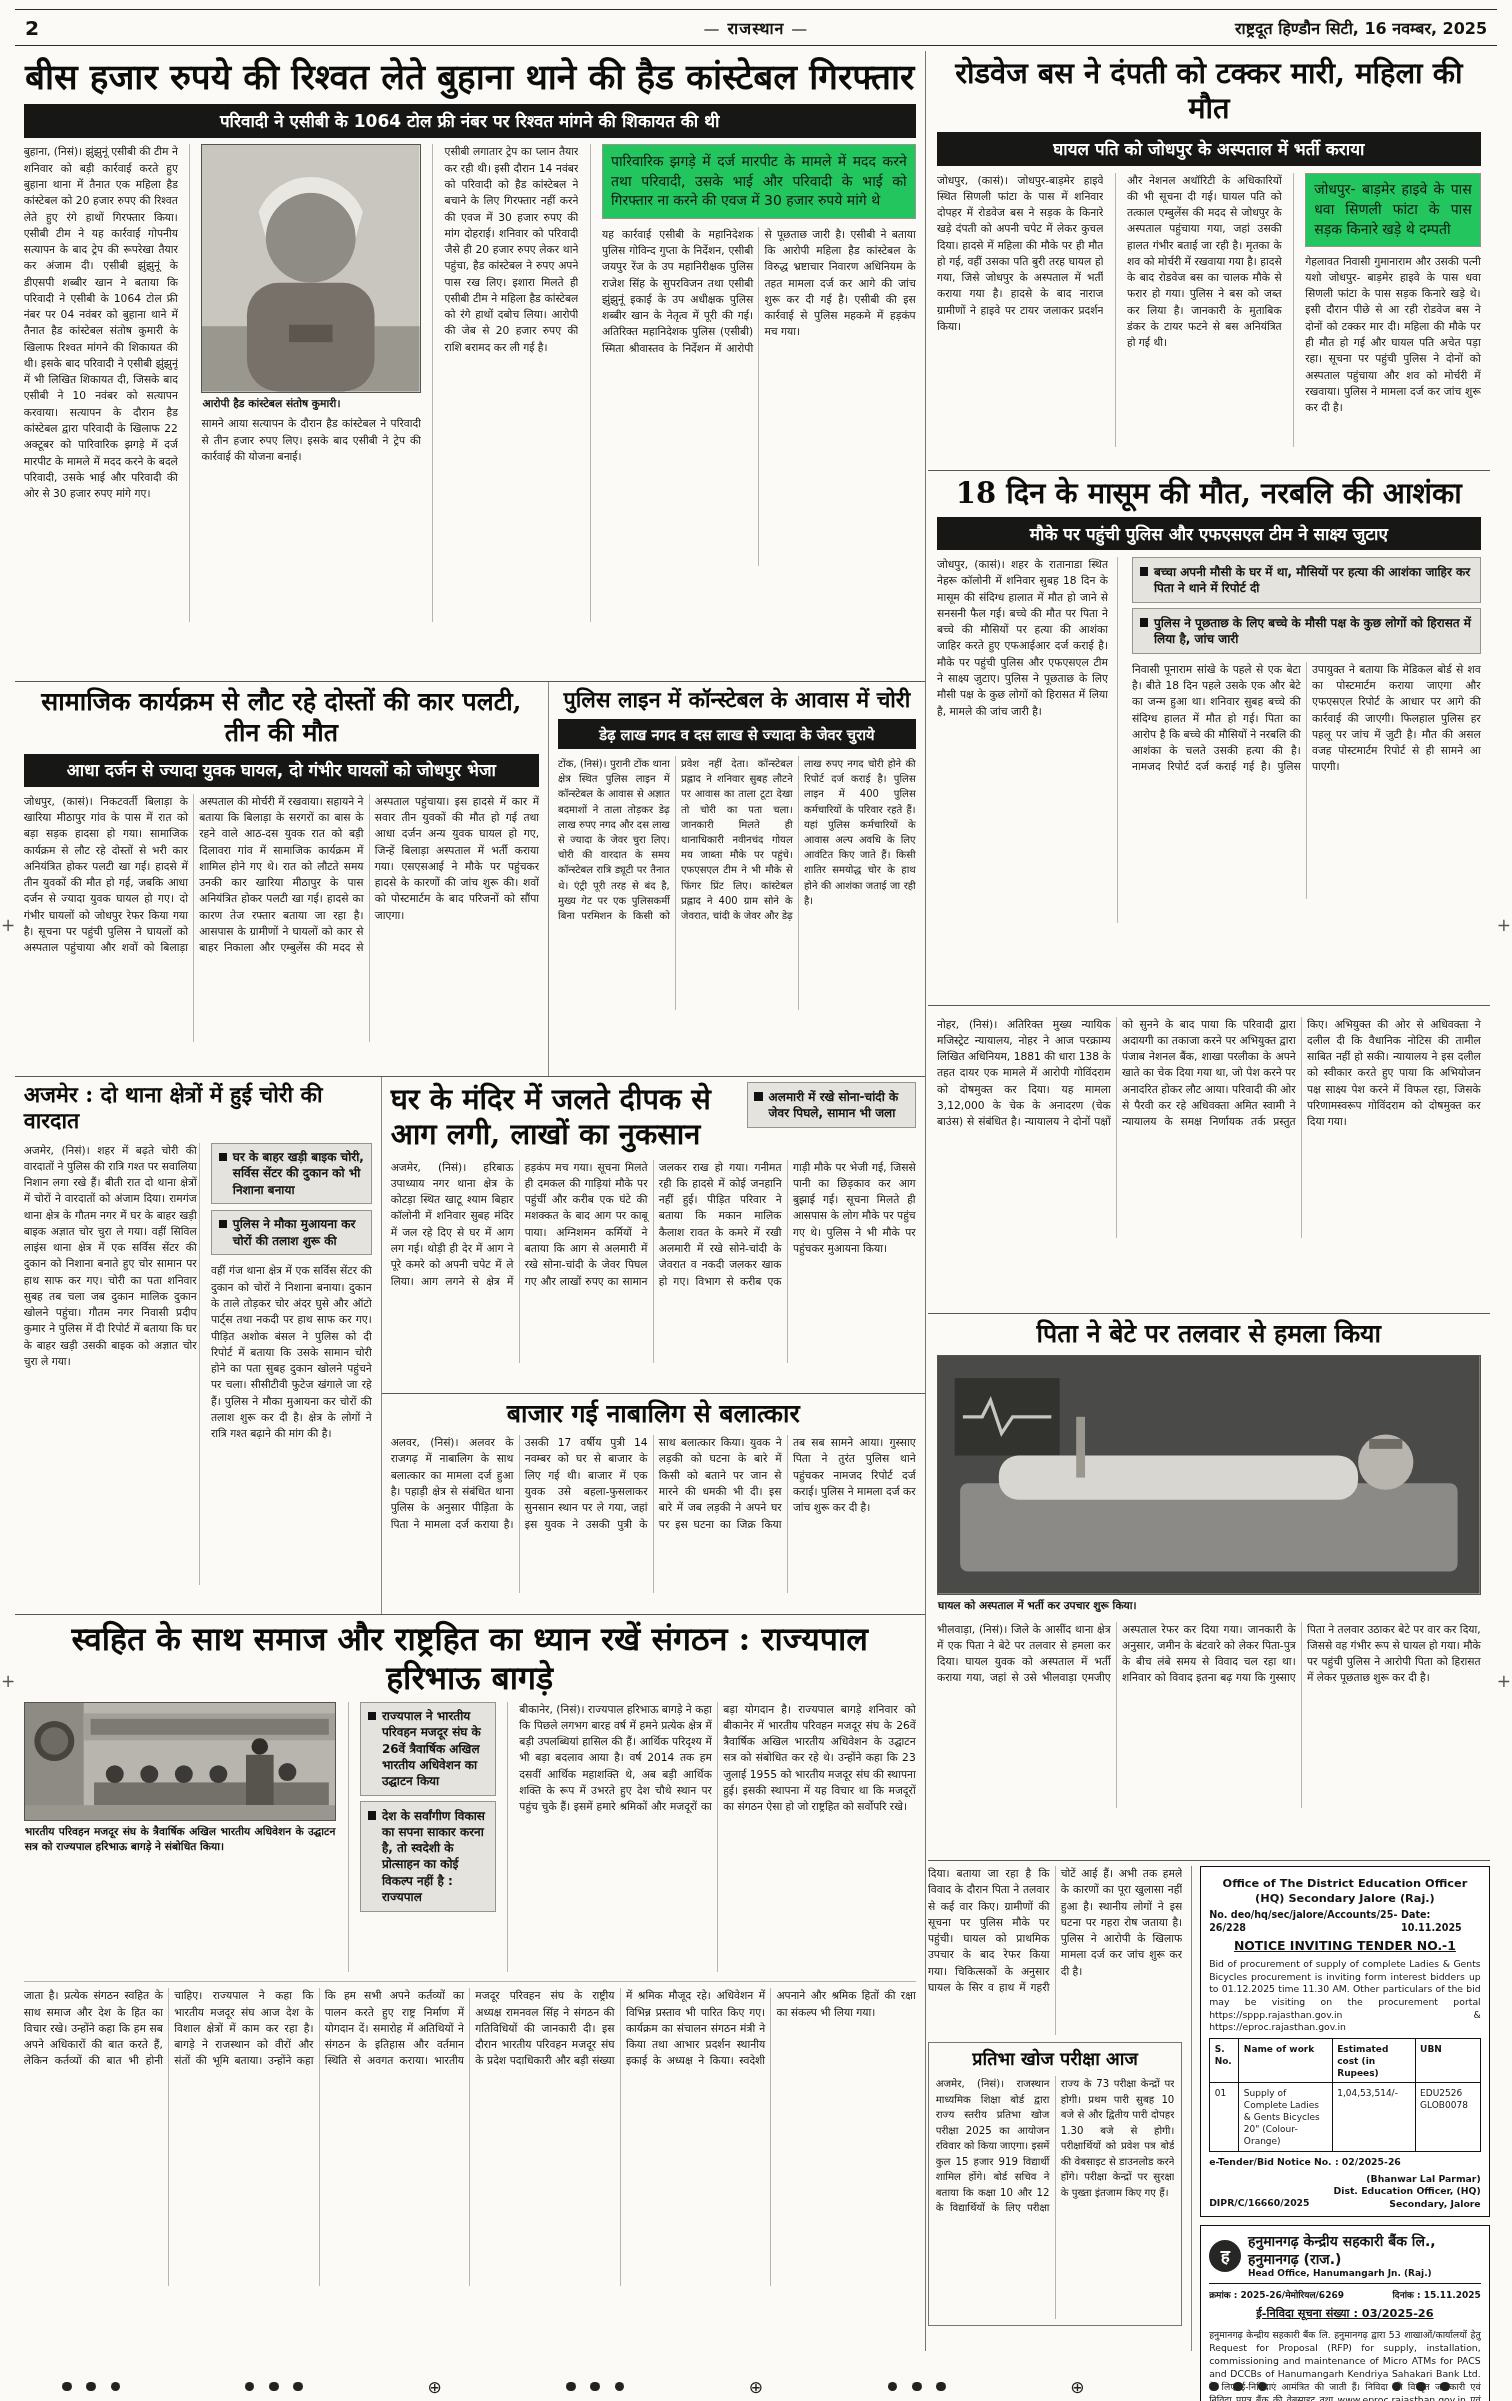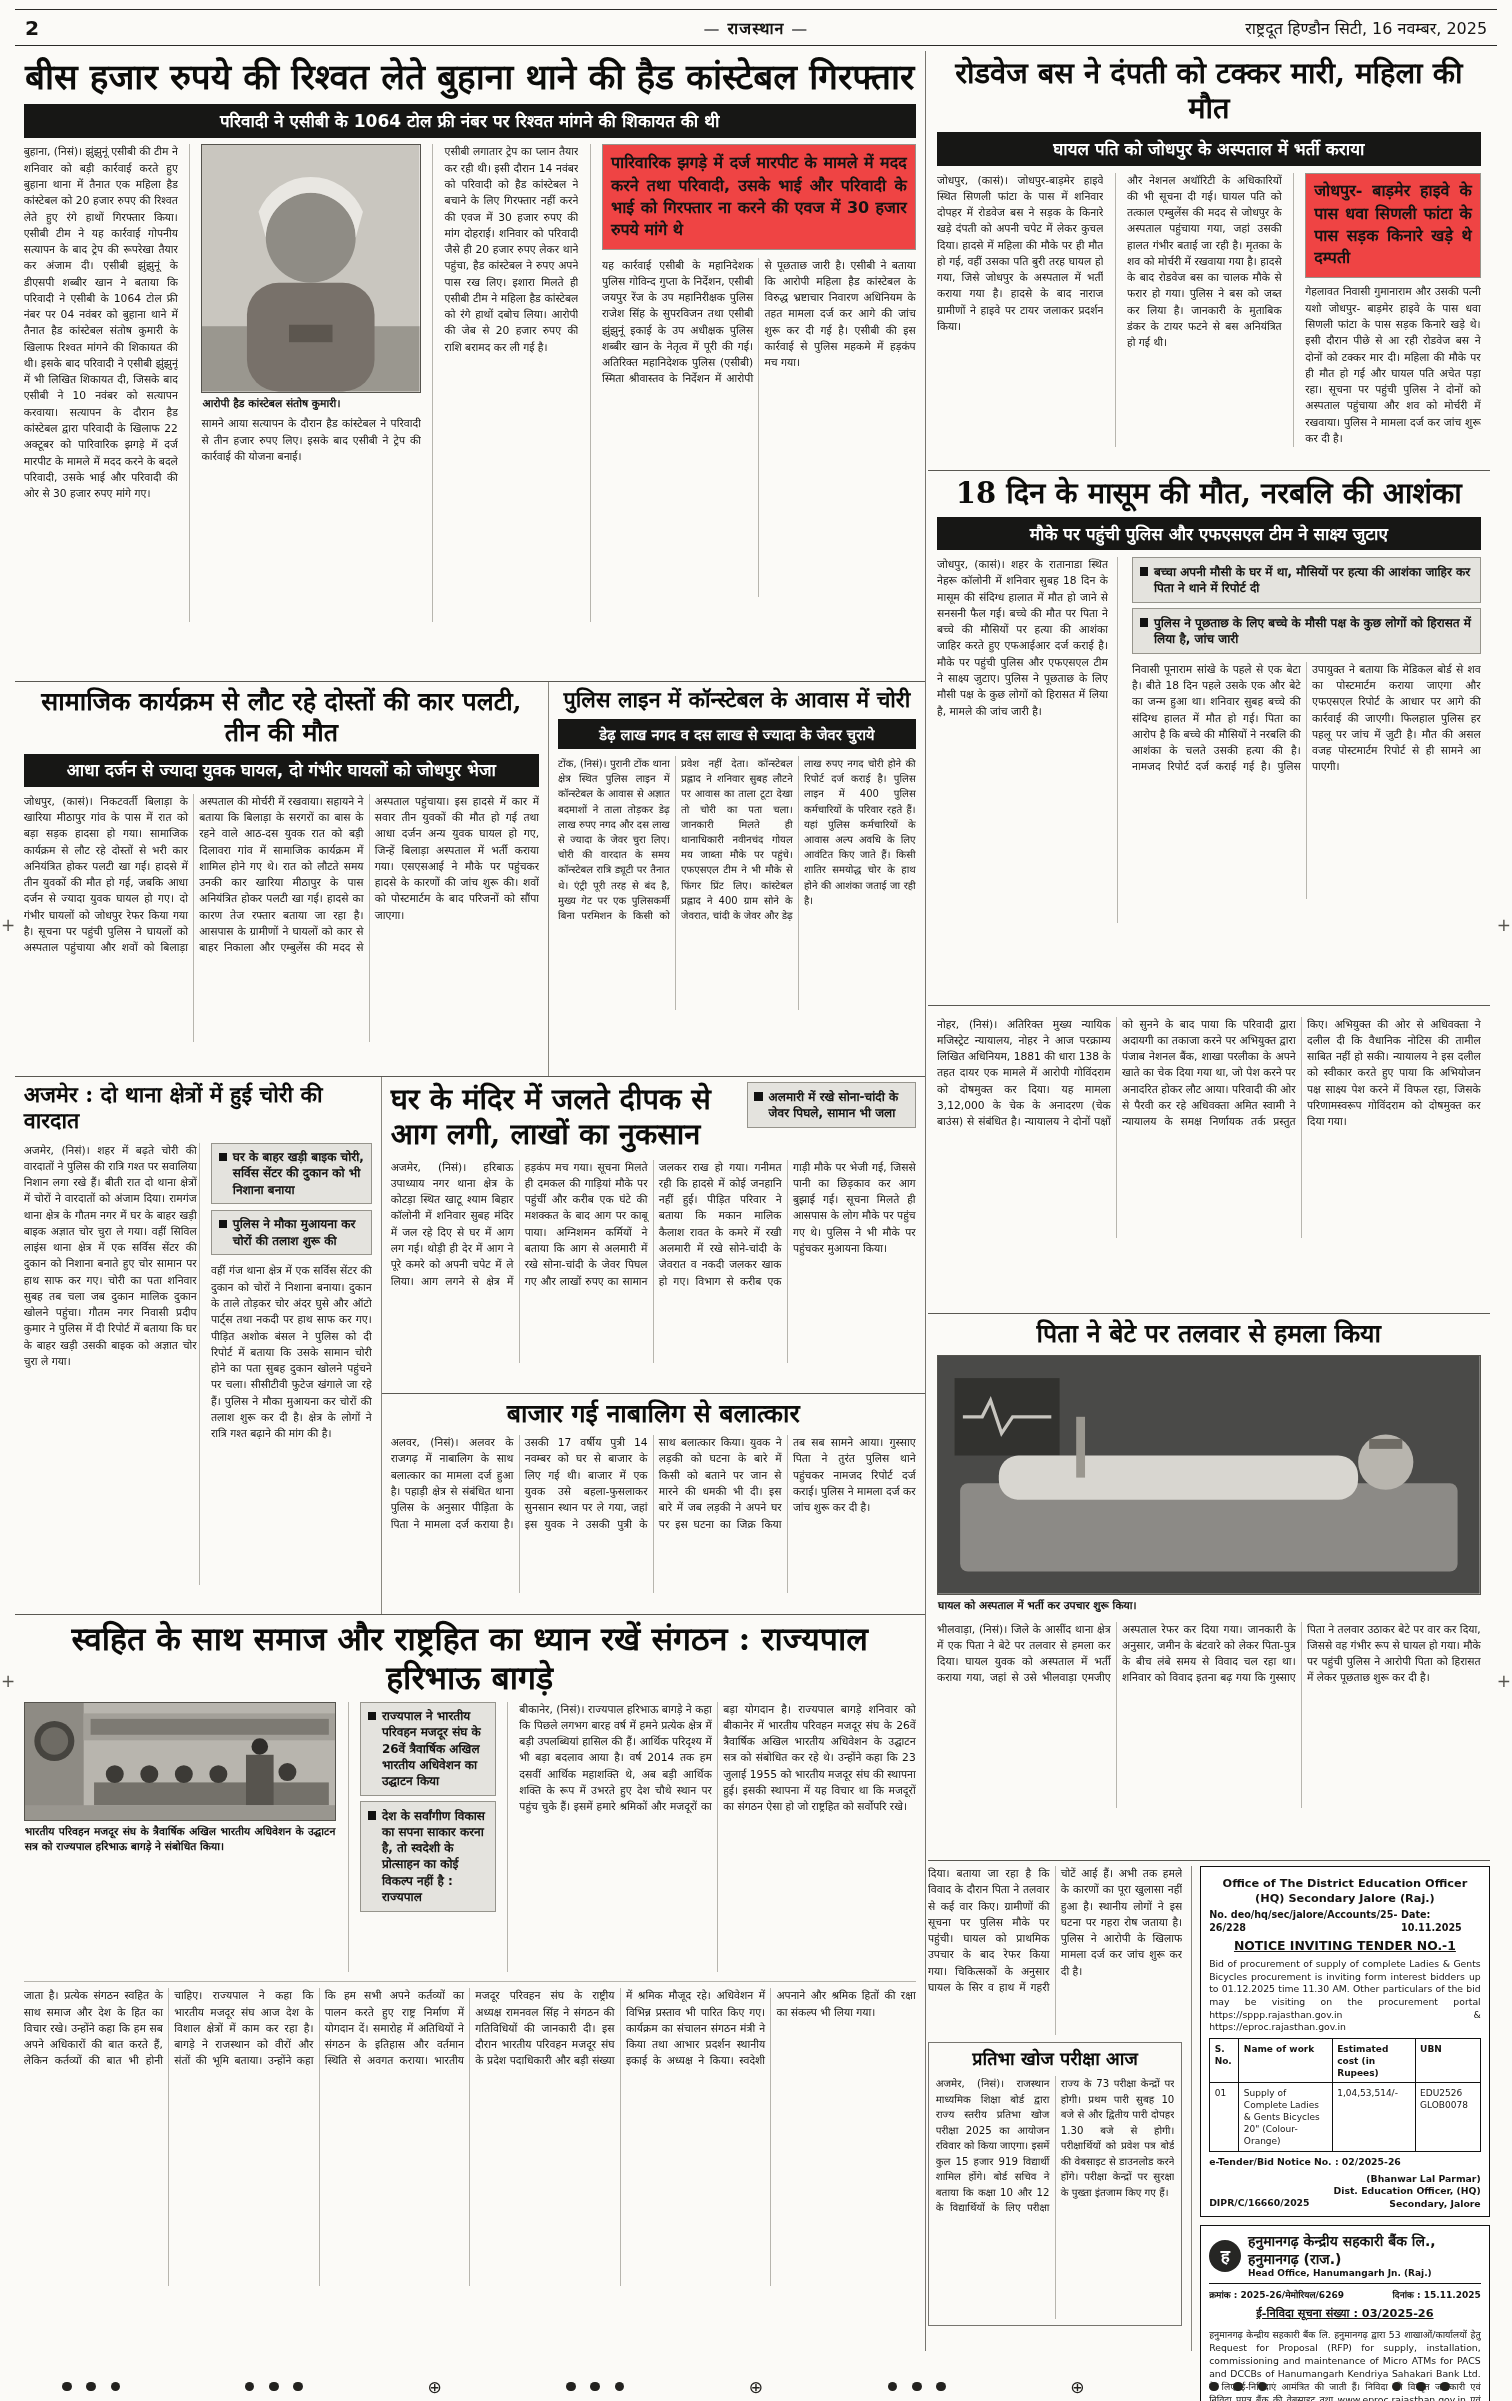--- a/index.html
+++ b/index.html
@@ -6,39 +6,39 @@
   html,body{background:#dedcd6}
   body{font-family:"DejaVu Sans",sans-serif;color:#151412;-webkit-font-smoothing:antialiased}
   .page{position:relative;width:1512px;height:2401px;margin:0 auto;background:#fbfaf7;padding:9px 14.7px 34px 14.7px;overflow:hidden}
 
   
   .masthead{position:relative;height:37px;border-top:1.1px solid #2a2a28;border-bottom:1.1px solid #2a2a28;display:flex;align-items:center;justify-content:space-between;padding:0 10.2px;margin-bottom:4.5px}
   .mh-num{font-size:20.3px;font-weight:bold}
   .mh-section{position:absolute;left:50%;transform:translateX(-50%);font-size:16px;font-weight:bold;letter-spacing:1.1px}
   .mh-section:before{content:"—  ";color:#777}
   .mh-section:after{content:"  —";color:#777}
-  .mh-edition{font-size:16px;font-weight:normal}
+  .mh-edition{font-size:16px;font-weight:bold}
 
   
   .content{display:flex;align-items:stretch}
   .col-left{width:910px}
   .col-right{width:565px;border-left:0.6px solid #77756f;padding-left:2.3px}
   article{padding:5.6px 9px;position:relative}
   .rule-t{border-top:1.1px solid #5a5852}
   .split{display:flex}
   .split>*+*{border-left:0.6px solid #8a8880}
 
   
   .hl{font-family:"DejaVu Serif","DejaVu Sans",serif;font-weight:bold;text-align:center;line-height:1.22;color:#0c0c0a}
   .hl-xl{font-size:35px}
   .hl-lg{font-size:29px}
   .hl-md{font-size:25px}
   .hl-sm{font-size:21.5px}
   .bar{background:#171715;color:#fff;font-weight:bold;text-align:center;font-size:17px;line-height:1.3;padding:5.6px 8px;margin:5.6px 0 6.8px}
-  .graybox{background:#ef4444;border:0.6px solid #96948c;padding:6.8px 8px;font-weight:bold;font-size:16px;line-height:1.4;text-align:justify}
+  .graybox{background:#22c55e;border:0.6px solid #96948c;padding:6.8px 8px;font-weight:normal;font-size:14px;line-height:1.4;text-align:justify}
   .bullets{display:flex;flex-direction:column;gap:5.6px}
   .bullet-item{background:#e4e3de;border:0.6px solid #96948c;padding:5.6px 6.8px;font-weight:bold;font-size:12px;line-height:1.35;display:flex;gap:5.6px;align-items:flex-start}
   .sq{flex:0 0 auto;width:8.5px;height:8.5px;background:#111;margin-top:3.4px}
 
   
   .body{font-size:10.7px;line-height:1.52;text-align:justify;overflow:hidden}
   .cols{column-gap:11.3px;column-rule:0.6px solid #b7b5ae}
   .c2{column-count:2}.c3{column-count:3}.c4{column-count:4}.c6{column-count:6}
 
   figure{margin:0}

